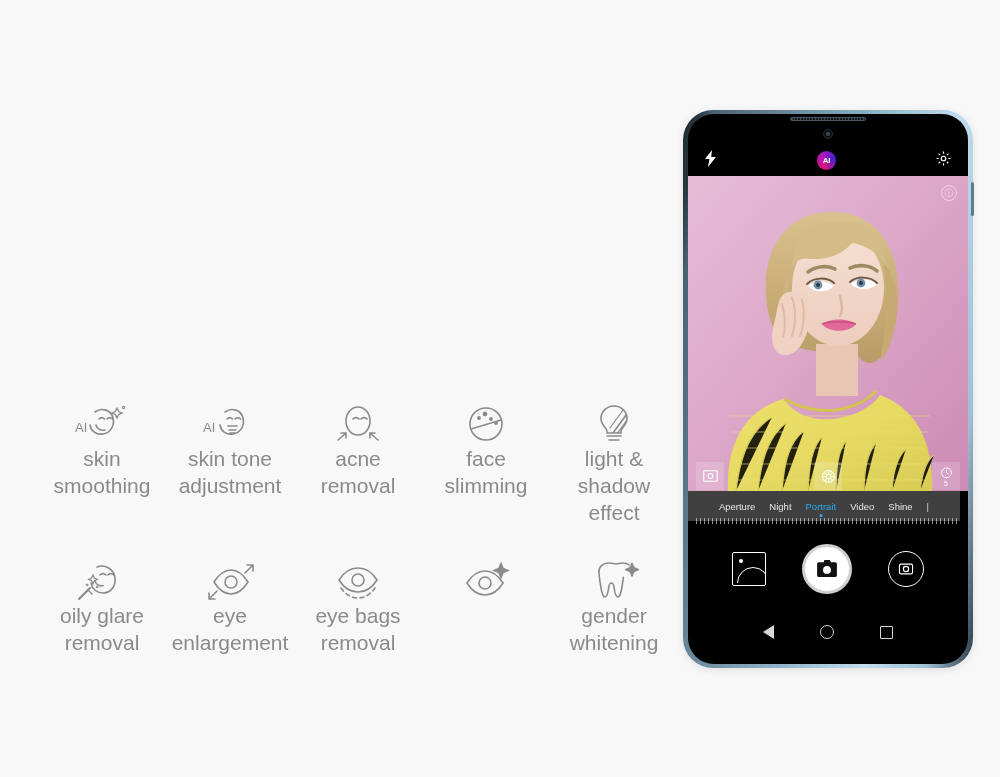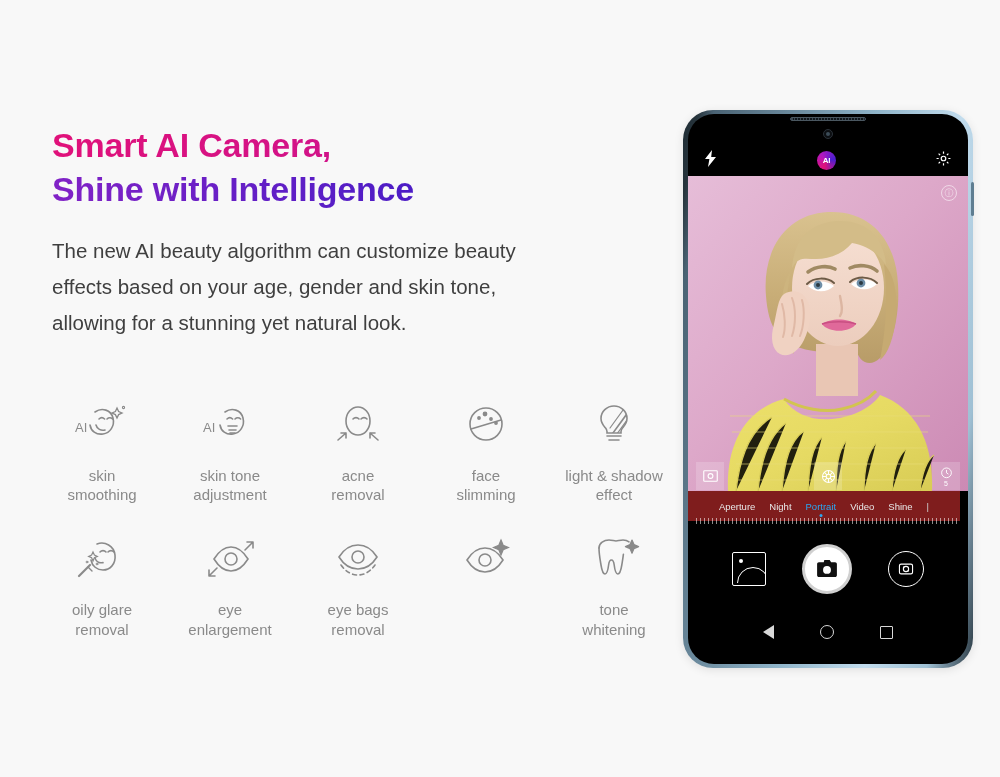--- a/index.html
+++ b/index.html
@@ -40,23 +40,23 @@
     position: absolute; left: 38px; top: 398px;
     width: 640px;
     display: grid;
     grid-template-columns: repeat(5, 1fr);
     row-gap: 28px;
   }
   .feature { display: flex; flex-direction: column; align-items: center; }
   .feature .ico { height: 48px; display: flex; align-items: flex-end; justify-content: center; }
   .feature .ico svg { display: block; }
   .feature .cap {
-    margin-top: 20px;
+    margin-top: 0;
     text-align: center;
-    font-size: 15px;
+    font-size: 21px;
     line-height: 1.28;
     color: #8a8a8a;
     white-space: pre-line;
   }
 
   
   .phone {
     position: absolute; left: 683px; top: 110px;
     width: 290px; height: 558px;
   }
@@ -132,21 +132,21 @@
     background: rgba(255,255,255,0.18);
     display: flex; flex-direction: column; align-items: center; justify-content: center;
     color: #fff;
   }
   .vf-btn .num { font-size: 7px; line-height: 1; margin-top: 1px; }
 
   
   .mode-strip {
     position: absolute; left: 0; right: 8px; top: 377px; height: 30px;
     display: flex; align-items: center; justify-content: center; gap: 14px;
-    background: #7f1d1d;
+    background: #404040;
     font-size: 9.5px; color: #e8e8e8;
   }
   .mode-item { position: relative; white-space: nowrap; }
   .mode-item.active { color: #2aa8f2; font-weight: normal; }
   .mode-item.active::after {
     content:''; position:absolute; left:50%; bottom:-5px; transform:translateX(-50%);
     width:3px; height:3px; border-radius:50%; background:#2aa8f2;
   }
   .mode-item.more { color:#cfcfcf; }
   .ruler {
@@ -196,27 +196,20 @@
     border-right:11px solid #d8d8d8;
   }
   .nav-home { width:14px;height:14px;border:1.6px solid #d8d8d8;border-radius:50%; }
   .nav-recent { width:13px;height:13px;border:1.6px solid #d8d8d8;border-radius:1px; }
 </style>
 </head>
 <body>
 
 <div class="page">
 
-  <div class="copy">
-    <h1 class="headline">
-      <span class="hl-line hl-1">Smart AI Camera,</span>
-      <span class="hl-line hl-2">Shine with Intelligence</span>
-    </h1>
-    <p class="subcopy">The new AI beauty algorithm can customize beauty effects based on your age, gender and skin tone, allowing for a stunning yet natural look.</p>
-  </div>
 
   <div class="features">
 
     <div class="feature">
       <span class="ico">
         <svg width="58" height="44" viewBox="0 0 58 44" fill="none" stroke="#8a8a8a" stroke-width="1.6" stroke-linecap="round">
           <path d="M22 10c7-5 16-2 18 6 2 8-3 15-10 16-7 1-12-3-13-9"></path>
           <path d="M23 23c1 4 5 6 9 5"></path>
           <path d="M26 17c1.6-1.6 4-1.6 5.6 0"></path>
           <path d="M34 17c1.6-1.6 4-1.6 5.6 0"></path>
@@ -345,21 +338,21 @@
     </div>
 
     <div class="feature">
       <span class="ico">
         <svg width="58" height="44" viewBox="0 0 58 44" fill="none" stroke="#8a8a8a" stroke-width="1.6" stroke-linecap="round" stroke-linejoin="round">
           <path d="M14 12c0-5 5-8 10-8 3 0 5 1 7 1s4-1 7-1c2.2 0 4.4.6 6 1.8"></path>
           <path d="M14 12c0 6 1 11 2 17 .8 5 1.6 9 4 9s3-4 3.6-9c.4-3.4 1.6-5 2.8-5s2.4 1.6 2.8 5c.6 5 1.2 9 3.6 9s3.2-4 4-9c.6-3.8 1.2-7.2 1.6-10.6"></path>
           <path d="M47 4l2 4.6 4.6 2-4.6 2-2 4.6-2-4.6-4.6-2 4.6-2z" fill="#8a8a8a" stroke-width="1.2"></path>
         </svg>
       </span>
-      <span class="cap">tone
+      <span class="cap">gender
 whitening</span>
     </div>
   </div>
 
   <div class="phone">
     <div class="phone-frame"></div>
     <div class="power-btn"></div>
 
     <div class="phone-inner">
       <div class="speaker"></div>

